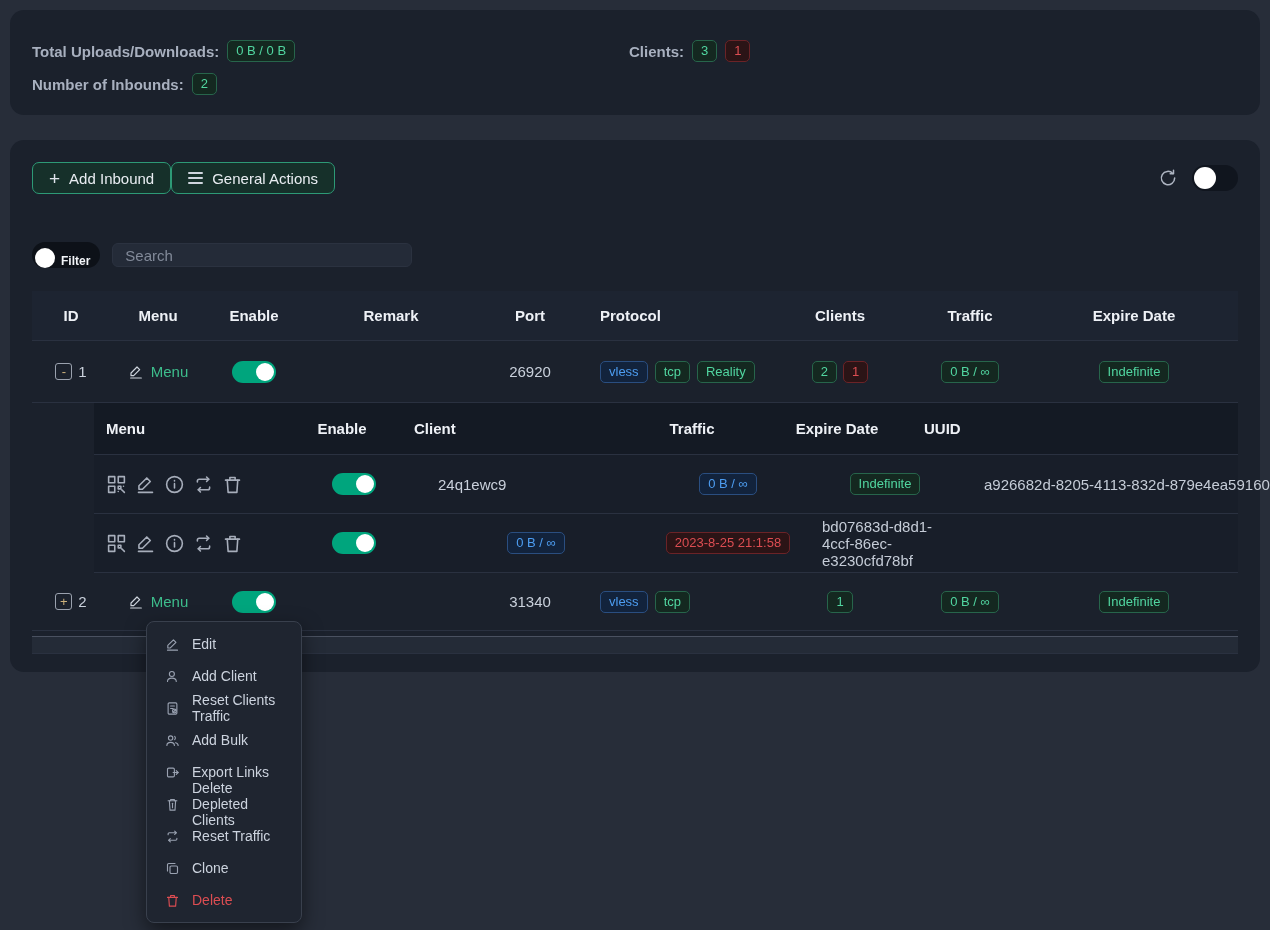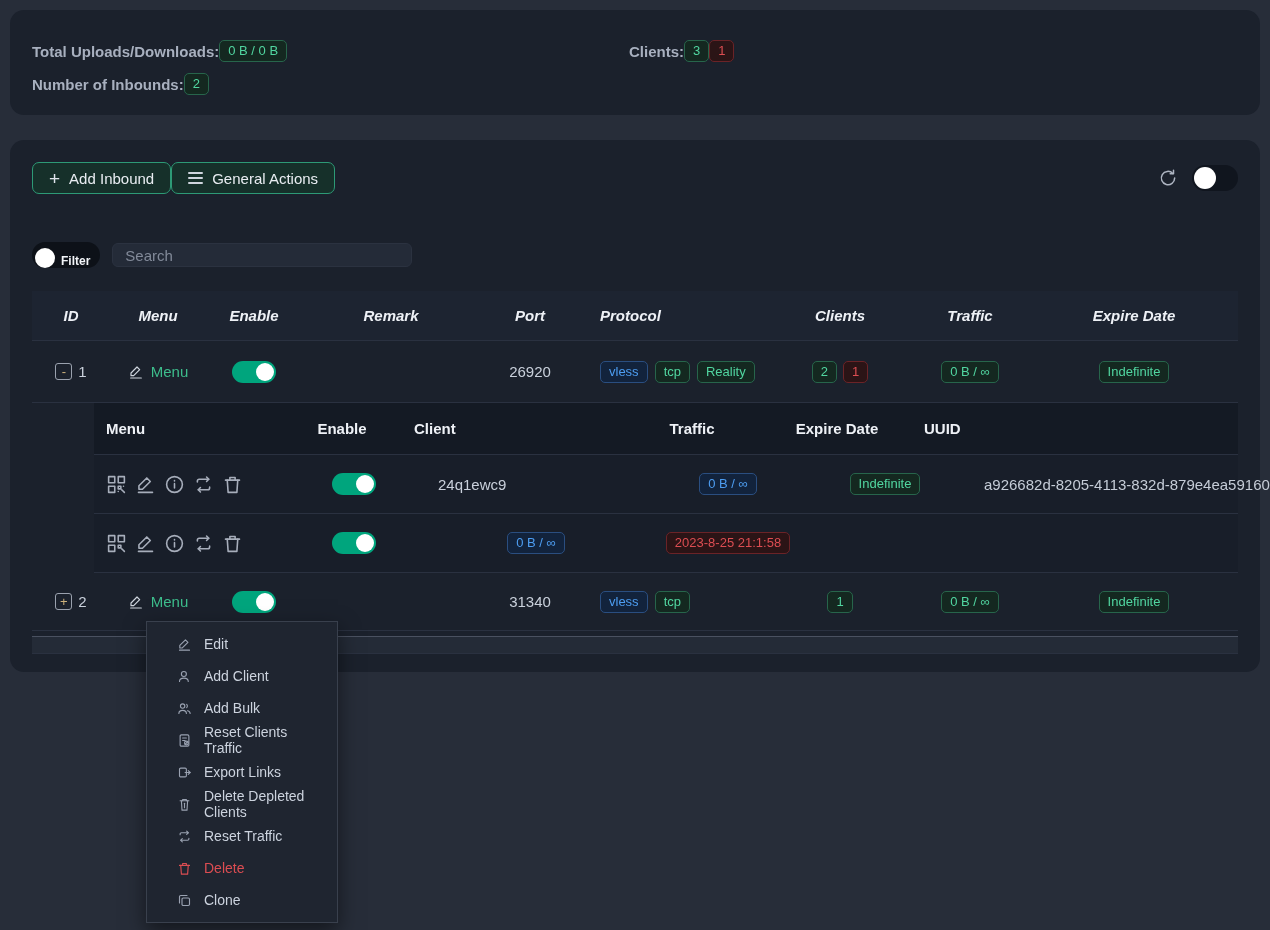--- a/index.html
+++ b/index.html
@@ -31,21 +31,21 @@
   }
   .card{
     background:var(--card-bg);
     border-radius:14px;
     margin:0 10px;
   }
   
   .stats-card{margin-top:10px;height:105px;padding:30px 22px 0 22px;
     display:grid;grid-template-columns:597px 1fr;}
   .stat-col{display:flex;flex-direction:column;gap:11px;}
-  .stat-line{display:flex;align-items:center;gap:0;height:22px;}
+  .stat-line{display:flex;align-items:center;gap:8px;height:22px;}
   .stat-label{color:var(--muted);font-size:15px;font-weight:700;}
   
   .tag{display:inline-block;font-size:13px;line-height:18px;padding:1px 8px;
     border-radius:5px;border:1px solid;white-space:nowrap;}
   .tag.green{color:var(--tag-green-text);background:var(--tag-green-bg);border-color:var(--tag-green-border);}
   .tag.red{color:var(--tag-red-text);background:var(--tag-red-bg);border-color:var(--tag-red-border);}
   .tag.blue{color:var(--tag-blue-text);background:var(--tag-blue-bg);border-color:var(--tag-blue-border);}
   
   .main-card{margin-top:25px;height:532px;padding:22px 22px 0 22px;position:relative;}
   .toolbar{display:flex;align-items:center;height:32px;}
@@ -72,21 +72,21 @@
   .filter-switch{display:inline-flex;align-items:flex-end;gap:6px;height:26px;padding:0 10px 0 3px;
     background:#0d1118;border-radius:13px;cursor:pointer;}
   .filter-knob{width:20px;height:20px;border-radius:50%;background:#fff;}
   .filter-label{color:#f2f4f8;font-size:12px;font-weight:700;}
   .search{width:300px;height:24px;background:#242b38;border:1px solid #2b3240;border-radius:6px;
     color:var(--text);font-size:15px;padding:0 12px;outline:none;font-family:"Liberation Sans",sans-serif;}
   .search::placeholder{color:#828a99;}
   
   .table{margin-top:19px;}
   .tr{display:grid;grid-template-columns:78px 96px 96px 178px 100px 190px 140px 120px 208px;align-items:center;}
-  .thead{height:50px;background:var(--thead-bg);border-bottom:1px solid var(--line);font-style:italic;}
+  .thead{height:50px;background:var(--thead-bg);border-bottom:1px solid var(--line);}
   .th{font-size:15px;font-weight:700;color:var(--head-text);text-align:center;}
   .th.left{text-align:left;padding-left:20px;}
   .row{height:62px;border-bottom:1px solid var(--line);}
   .row.h58{height:58px;}
   .td{display:flex;justify-content:center;align-items:center;gap:6px;font-size:15px;color:#c9d0db;}
   .td.left{justify-content:flex-start;padding-left:20px;gap:7px;}
   .expander{width:17px;height:17px;border:1px solid #9aa1ae;border-radius:3px;color:#cdb27c;
     font-size:13px;line-height:15px;text-align:center;cursor:pointer;background:transparent;}
   .menu-link{display:inline-flex;align-items:center;gap:7px;color:var(--link-green);font-size:15px;cursor:pointer;}
   .menu-link svg{color:#cfd5de;}
@@ -100,23 +100,23 @@
   .nrow{height:59px;border-bottom:1px solid var(--line);gap:12px;}
   .ntd{display:flex;justify-content:center;align-items:center;gap:8px;font-size:15px;color:#c9d0db;}
   .ntd.left{justify-content:flex-start;padding-left:12px;}
   .action-icons{display:flex;align-items:center;gap:8px;color:#a7aebb;}
   .action-icons svg{width:21px;height:21px;cursor:pointer;}
   .uuid{font-size:15px;color:#c5ccd7;}
   
   .table-footer{height:18px;background:#242b37;border-top:1px solid var(--line-strong);
     border-bottom:1px solid var(--line);margin-top:5px;}
   
-  .context-menu{position:absolute;left:146px;top:621px;width:192px;background:#1f2530;
-    border:1px solid #39404d;border-radius:0;box-shadow:0 8px 20px rgba(0,0,0,.5);
-    padding:6px 16px;z-index:20;}
+  .context-menu{position:absolute;left:146px;top:621px;width:156px;background:#1f2530;
+    border:1px solid #39404d;border-radius:8px;box-shadow:0 8px 20px rgba(0,0,0,.5);
+    padding:6px 4px;z-index:20;}
   .menu-item{display:flex;align-items:center;gap:12px;height:32px;padding:0 14px;
     font-size:14px;color:#ccd3de;cursor:pointer;}
   .menu-item svg{width:15px;height:15px;color:#9aa2b1;flex:0 0 auto;}
   .menu-item.danger{color:var(--tag-red-text);}
   .menu-item.danger svg{color:var(--tag-red-text);}
   svg{stroke:currentColor;fill:none;stroke-width:1.8;stroke-linecap:round;stroke-linejoin:round;}
 </style>
 </head>
 <body>
 
@@ -308,20 +308,21 @@
         </div>
         <div class="ntd">
           <div class="switch on"></div>
         </div>
         <div class="ntd">
           <span class="tag blue">0 B / ∞</span>
         </div>
         <div class="ntd">
           <span class="tag red">2023-8-25 21:1:58</span>
         </div>
+        <div class="ntd left uuid">bd07683d-d8d1-4ccf-86ec-e3230cfd78bf</div>
       </div>
     </div>
 
     <div class="tr row h58">
       <div class="td">
         <button class="expander">+</button>
         <span>2</span>
       </div>
       <div class="td">
         <span class="menu-link">
@@ -366,39 +367,39 @@
   </div>
   <div class="menu-item">
     <svg viewBox="0 0 24 24">
       <circle cx="11" cy="8" r="4"></circle>
         <path d="M4 20c0-3.5 3-5.5 7-5.5s7 2 7 5.5"></path>
     </svg>
     <span>Add Client</span>
   </div>
   <div class="menu-item">
     <svg viewBox="0 0 24 24">
-      <circle cx="9" cy="8" r="3.5"></circle>
-        <path d="M3 20c0-3 2.5-5 6-5s6 2 6 5"></path>
-      <path d="M15.5 5.5a3.5 3.5 0 0 1 0 5"></path>
-        <path d="M17 15.5c2.3.6 4 2.2 4 4.5"></path>
-    </svg>
-    <span>Add Bulk</span>
-  </div>
-  <div class="menu-item">
-    <svg viewBox="0 0 24 24">
       <rect x="5" y="3" width="14" height="18" rx="2"></rect>
         <path d="M9 8h6"></path>
         <path d="M9 12h4"></path>
         <circle cx="15" cy="16" r="3"></circle>
         <path d="M13 18l4-4"></path>
     </svg>
     <span>Reset Clients Traffic</span>
   </div>
   <div class="menu-item">
     <svg viewBox="0 0 24 24">
+      <circle cx="9" cy="8" r="3.5"></circle>
+        <path d="M3 20c0-3 2.5-5 6-5s6 2 6 5"></path>
+      <path d="M15.5 5.5a3.5 3.5 0 0 1 0 5"></path>
+        <path d="M17 15.5c2.3.6 4 2.2 4 4.5"></path>
+    </svg>
+    <span>Add Bulk</span>
+  </div>
+  <div class="menu-item">
+    <svg viewBox="0 0 24 24">
       <rect x="4" y="5" width="11" height="14" rx="2"></rect>
         <path d="M13 12h8"></path>
         <path d="M18 9l3 3-3 3"></path>
     </svg>
     <span>Export Links</span>
   </div>
   <div class="menu-item">
     <svg viewBox="0 0 24 24">
       <path d="M5 6h14"></path>
         <path d="M9 6V4h6v2"></path>
@@ -409,28 +410,28 @@
   </div>
   <div class="menu-item">
     <svg viewBox="0 0 24 24">
       <path d="M5 9V8a2 2 0 0 1 2-2h11"></path>
         <path d="M15.5 3.5L18 6l-2.5 2.5"></path>
       <path d="M19 15v1a2 2 0 0 1-2 2H6"></path>
         <path d="M8.5 20.5L6 18l2.5-2.5"></path>
     </svg>
     <span>Reset Traffic</span>
   </div>
+  <div class="menu-item">
+    <svg viewBox="0 0 24 24">
+      <rect x="8" y="8" width="12" height="12" rx="2"></rect>
+        <path d="M16 4H6a2 2 0 0 0-2 2v10"></path>
+    </svg>
+    <span>Clone</span>
+  </div>
   <div class="menu-item danger">
     <svg viewBox="0 0 24 24">
       <path d="M4 7h16"></path>
         <path d="M9 7V4h6v3"></path>
         <path d="M6 7l1 14h10l1-14"></path>
     </svg>
     <span>Delete</span>
   </div>
-  <div class="menu-item">
-    <svg viewBox="0 0 24 24">
-      <rect x="8" y="8" width="12" height="12" rx="2"></rect>
-        <path d="M16 4H6a2 2 0 0 0-2 2v10"></path>
-    </svg>
-    <span>Clone</span>
-  </div>
 </div>
 
 </body></html>

